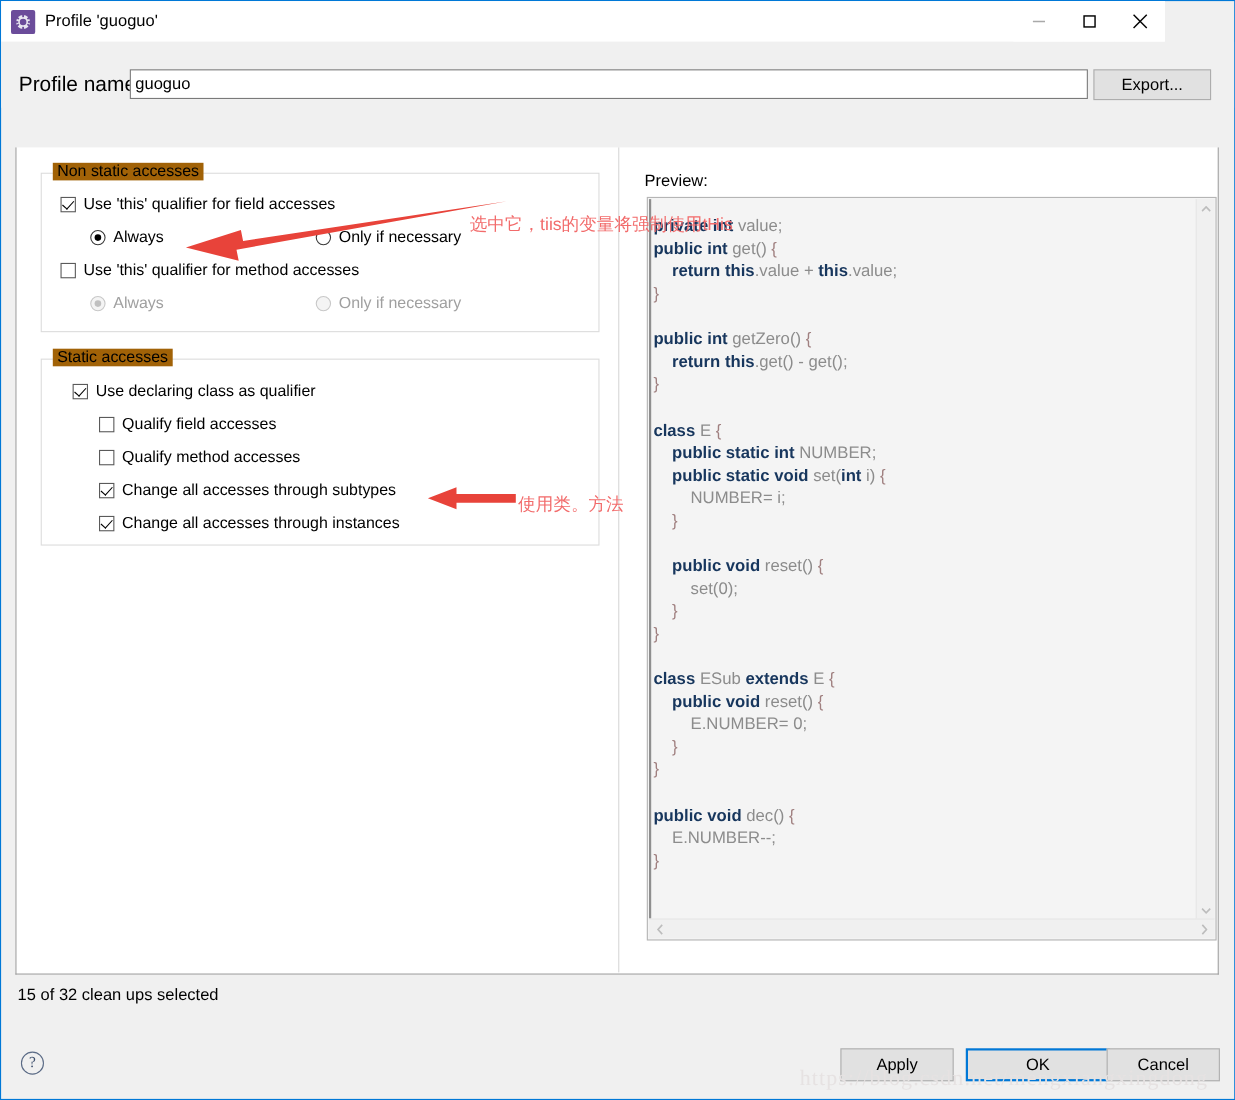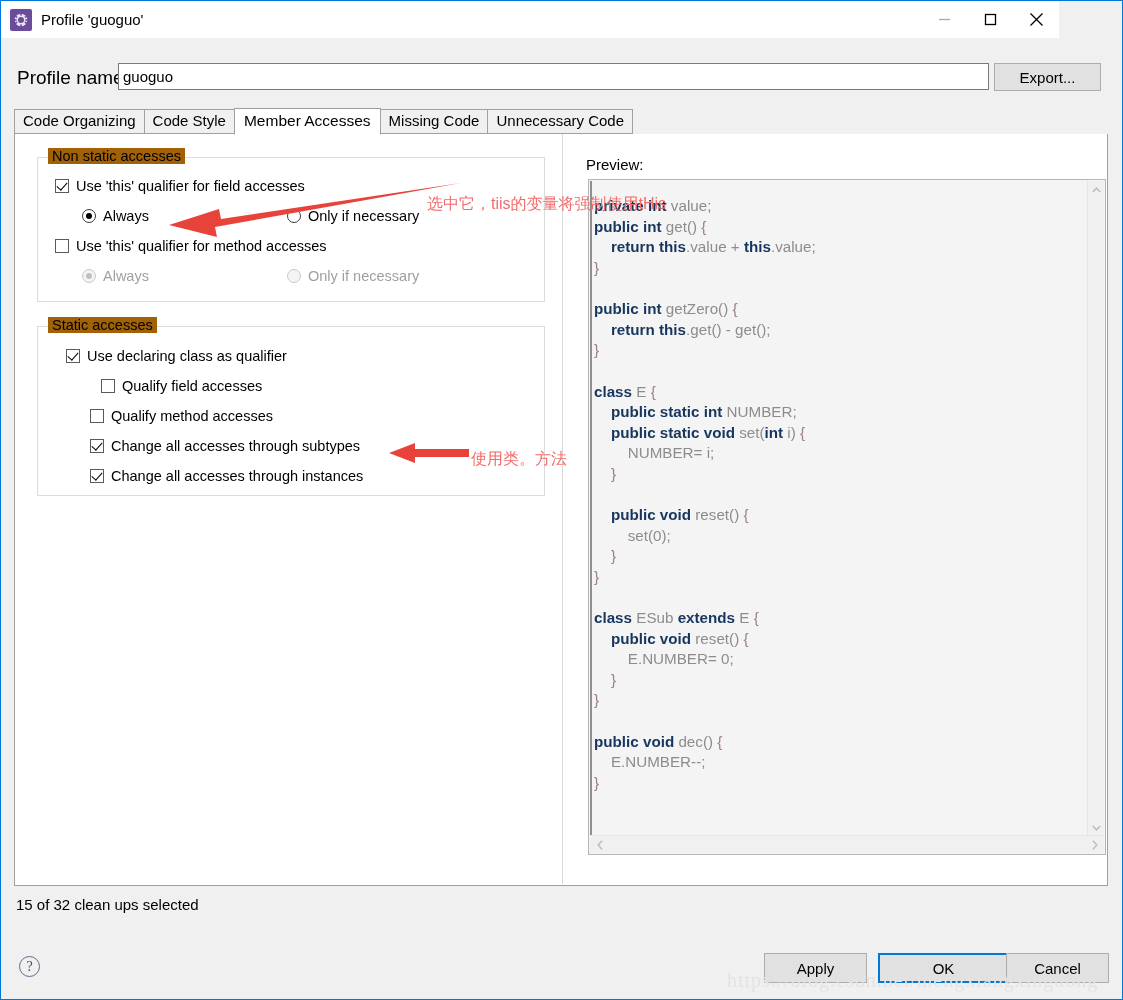--- a/index.html
+++ b/index.html
@@ -283,27 +283,20 @@
           </svg>
       </div>
     </div>
   </div>
 
   <div id="profile-row"></div>
   <span id="profile-label">Profile name:</span>
   <input id="profile-input" value="guoguo" style="">
   <button id="export-btn">Export...</button>
 
-  <div id="tabstrip">
-    <div class="tab">Code Organizing</div>
-    <div class="tab">Code Style</div>
-    <div class="tab active">Member Accesses</div>
-    <div class="tab">Missing Code</div>
-    <div class="tab">Unnecessary Code</div>
-  </div>
 
   <div id="content">
 
     <div id="leftpane">
 
       <div class="group" id="grp-nonstatic">
         <span class="group-title">Non static accesses</span>
 
         <div class="row" style="left:17px; top:20px;">
           <span class="cbox checked"></span>
@@ -334,21 +327,21 @@
         </div>
       </div>
 
       <div class="group" id="grp-static">
         <span class="group-title">Static accesses</span>
 
         <div class="row" style="left:17px; top:21px;margin-left:11px;">
           <span class="cbox checked"></span>
           <span>Use declaring class as qualifier</span>
         </div>
-        <div class="row" style="left:63px; top:51px;">
+        <div class="row" style="left:52px; top:51px;">
           <span class="cbox"></span>
           <span>Qualify field accesses</span>
         </div>
         <div class="row" style="left:52px; top:81px;">
           <span class="cbox"></span>
           <span>Qualify method accesses</span>
         </div>
         <div class="row" style="left:52px; top:111px;">
           <span class="cbox checked"></span>
           <span>Change all accesses through subtypes</span>

